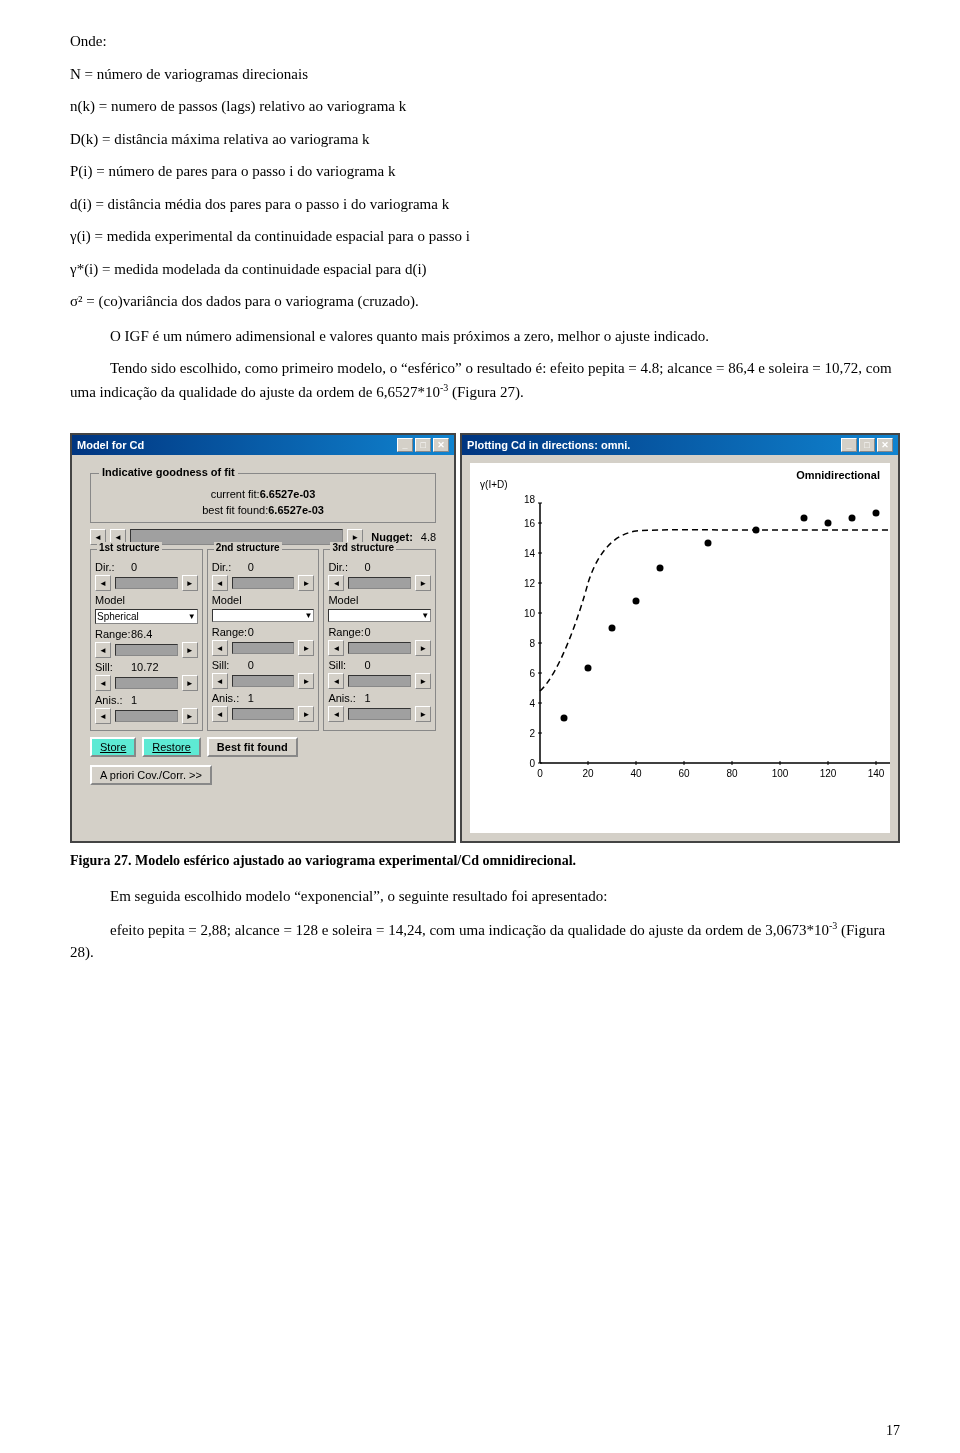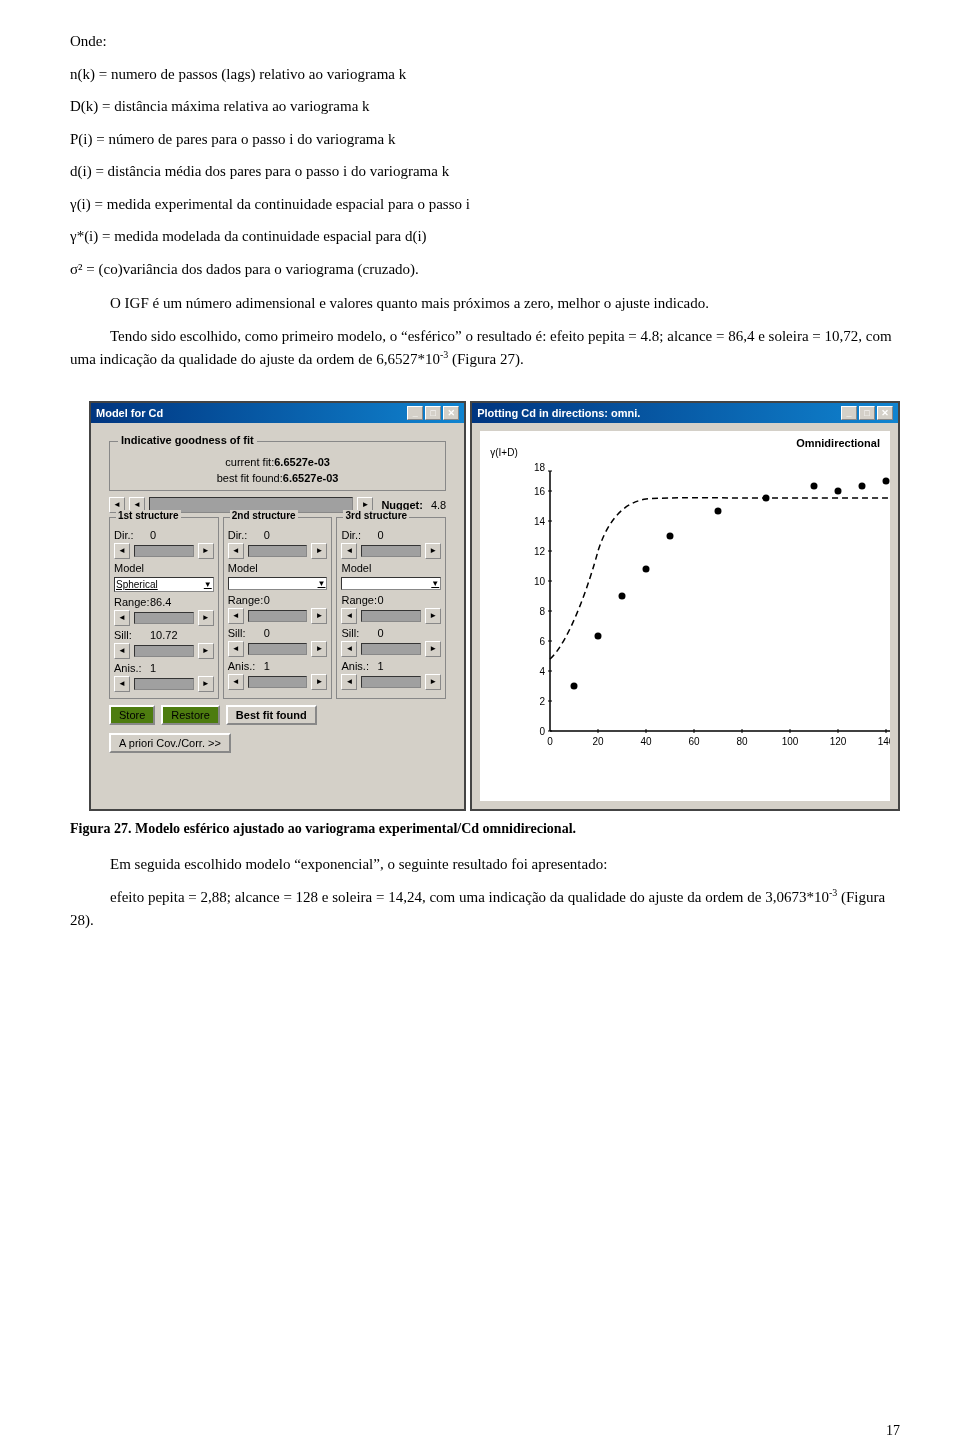--- a/index.html
+++ b/index.html
@@ -30,21 +30,20 @@
       gap: 4px;
     }
     
     .model-window {
       width: 430px;
       border: 2px solid #444;
       background: #d4d0c8;
       font-family: Arial, Helvetica, sans-serif;
       font-size: 11px;
       position: relative;
-      margin-left: 19px;
     }
     .model-window-titlebar {
       background: linear-gradient(to right, #003580, #1084d0);
       color: #fff;
       font-weight: bold;
       font-size: 11px;
       padding: 2px 5px;
       display: flex;
       align-items: center;
       justify-content: space-between;
@@ -154,40 +153,40 @@
     .model-dropdown {
       width: 100%;
       margin-top: 3px;
       font-size: 10px;
       background: #fff;
       border: 1px inset #888;
       padding: 1px;
       display: flex;
       justify-content: space-between;
       align-items: center;
-      text-decoration: underline;
     }
     .dropdown-arrow {
       font-size: 8px;
     }
     
     .bottom-btns {
       display: flex;
       gap: 6px;
       margin-top: 6px;
       align-items: center;
     }
     .win-action-btn {
-      background: #4d7c0f;
+      background: #5eead4;
       border: 2px solid #888;
       border-top-color: #fff;
       border-left-color: #fff;
       font-size: 11px;
       padding: 2px 8px;
       cursor: pointer;
+      text-decoration: underline;
     }
     .win-action-btn-active {
       background: #d4d0c8;
       border: 2px solid #888;
       border-top-color: #fff;
       border-left-color: #fff;
       font-size: 11px;
       padding: 2px 8px;
       cursor: pointer;
       font-weight: bold;
@@ -265,20 +264,21 @@
       right: 60px;
       font-size: 14px;
     }
     sup { font-size: 10px; vertical-align: super; }
   </style>
 </head>
 <body>
 
 <div class="section-block">
   <p class="content-text">Onde:</p>
+  <p class="content-text">N = número de variogramas direcionais</p>
   <p class="content-text">n(k) = numero de passos (lags) relativo ao variograma k</p>
   <p class="content-text">D(k) = distância máxima relativa ao variograma k</p>
   <p class="content-text">P(i) = número de pares para o passo i do variograma k</p>
   <p class="content-text">d(i) = distância média dos pares para o passo i do variograma k</p>
   <p class="content-text">γ(i) = medida experimental da continuidade espacial para o passo i</p>
   <p class="content-text">γ*(i) = medida modelada da continuidade espacial para d(i)</p>
   <p class="content-text">σ² = (co)variância dos dados para o variograma (cruzado).</p>
 </div>
 
 <div class="section-block" style="margin-top:12px;">

